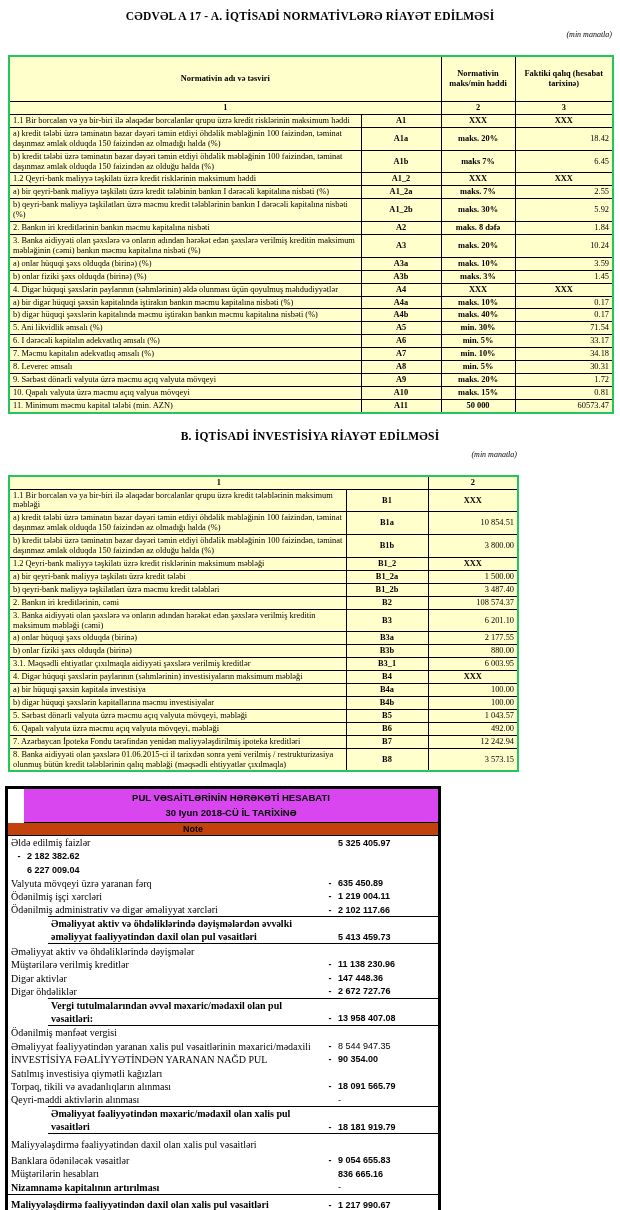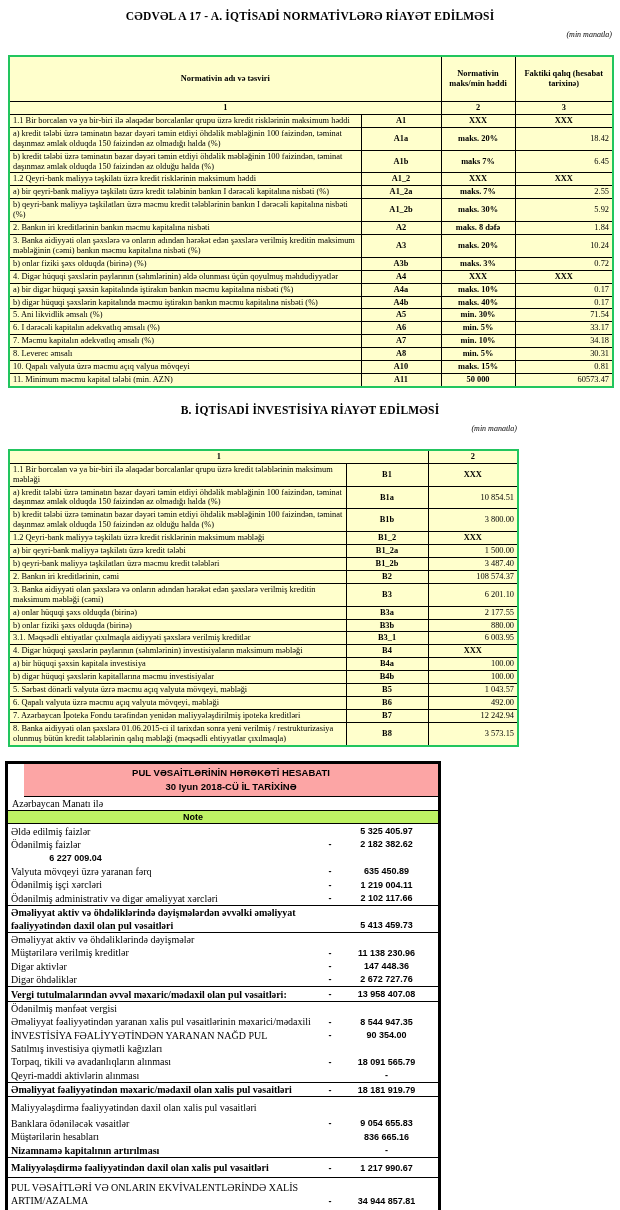--- a/index.html
+++ b/index.html
@@ -37,48 +37,48 @@
   td.num{background:#ffffff;text-align:right;padding-right:5px;}
   td.xxx{font-weight:bold;text-align:center;background:#FFFFCC;}
   td.indent{padding-left:44px;}
   td.pad-row{padding-top:4px;padding-bottom:4px;}
 
   
   .cf{
     width:430px;margin:14px 0 0 5px;border:3px solid #000;background:#fff;
   }
   .cf-head{
-    background:#fca5a5;text-align:center;
+    background:#d946ef;text-align:center;
     font-family:"Liberation Sans", sans-serif;font-weight:bold;font-size:9.5px;
     line-height:1.5;padding:2px 0;border-bottom:1px solid #000;margin-left:16px;
   }
   .cf-currency{
     font-size:10px;padding:1px 4px;border-bottom:1px solid #000;
   }
   .cf-note{
-    background:#bef264;text-align:center;padding-right:60px;
+    background:#c2410c;text-align:center;padding-right:60px;
     font-family:"Liberation Sans", sans-serif;font-weight:bold;font-size:9px;
     line-height:1.35;border-bottom:1px solid #000;
   }
   .cf-row{
     display:flex;align-items:flex-end;padding:0 3px;min-height:13.4px;
     font-size:10px;line-height:1.3;
   }
   .cf-label{flex:1;padding-right:2px;}
   .cf-label.b{font-weight:bold;}
   .cf-minus{
     width:16px;text-align:center;flex:none;
     font-family:"Liberation Sans", sans-serif;font-weight:bold;font-size:9px;
   }
   .cf-value{
-    width:97px;text-align:center;flex:none;
+    width:97px;text-align:left;flex:none;
     font-family:"Liberation Sans", sans-serif;font-weight:bold;font-size:9px;
   }
-  .cf-value.reg{font-weight:bold;}
-  .cf-row.bt{border-top:1.5px solid #000;}
+  .cf-value.reg{font-weight:normal;}
+  .cf-row.bt{border-top:1.5px solid #000;margin-left:40px;}
   .cf-row.bb{border-bottom:1.5px solid #000;}
   .cf-row.pad{padding-top:3px;padding-bottom:3px;}
 </style>
 </head>
 <body>
 
 <div class="page">
 
   <div class="doc-title">CƏDVƏL A 17 - A. İQTİSADİ NORMATİVLƏRƏ RİAYƏT EDİLMƏSİ</div>
 
@@ -146,24 +146,30 @@
             <td class="limit">maks. 8 dəfə</td>
             <td class="num">1.84</td>
           </tr>
           <tr>
             <td>3. Banka aidiyyəti olan şəxslərə və onların adından hərəkət edən şəxslərə verilmiş kreditin maksimum məbləğinin (cəmi) bankın məcmu kapitalına nisbəti (%)</td>
             <td class="code">A3</td>
             <td class="limit">maks. 20%</td>
             <td class="num">10.24</td>
           </tr>
           <tr>
+            <td class="indent">a) onlar hüquqi şəxs olduqda (birinə) (%)</td>
+            <td class="code">A3a</td>
+            <td class="limit">maks. 10%</td>
+            <td class="num">3.59</td>
+          </tr>
+          <tr>
             <td class="indent">b) onlar fiziki şəxs olduqda (birinə) (%)</td>
             <td class="code">A3b</td>
             <td class="limit">maks. 3%</td>
-            <td class="num">0.72</td>
+            <td class="num">1.45</td>
           </tr>
           <tr>
             <td class=" pad-row">4. Digər hüquqi şəxslərin paylarının (səhmlərinin) əldə olunması üçün qoyulmuş məhdudiyyətlər</td>
             <td class="code">A4</td>
             <td class="limit">XXX</td>
             <td class="xxx">XXX</td>
           </tr>
           <tr>
             <td class="indent">a) bir digər hüquqi şəxsin kapitalında iştirakın bankın məcmu kapitalına nisbəti (%)</td>
             <td class="code">A4a</td>
@@ -192,20 +198,26 @@
             <td>7. Məcmu kapitalın adekvatlıq əmsalı (%)</td>
             <td class="code">A7</td>
             <td class="limit">min. 10%</td>
             <td class="num">34.18</td>
           </tr>
           <tr>
             <td>8. Leverec əmsalı</td>
             <td class="code">A8</td>
             <td class="limit">min. 5%</td>
             <td class="num">30.31</td>
+          </tr>
+          <tr>
+            <td>9. Sərbəst dönərli valyuta üzrə məcmu açıq valyuta mövqeyi</td>
+            <td class="code">A9</td>
+            <td class="limit">maks. 20%</td>
+            <td class="num">1.72</td>
           </tr>
           <tr>
             <td>10. Qapalı valyuta üzrə məcmu açıq valyua mövqeyi</td>
             <td class="code">A10</td>
             <td class="limit">maks. 15%</td>
             <td class="num">0.81</td>
           </tr>
           <tr>
             <td>11. Minimum məcmu kapital tələbi (min. AZN)</td>
             <td class="code">A11</td>
@@ -325,30 +337,28 @@
           </tr>
         </tbody>
     </table>
   </div>
 
   <div class="cf">
     <div class="cf-head">
       <div>PUL VƏSAİTLƏRİNİN HƏRƏKƏTİ HESABATI</div>
       <div>30 Iyun 2018-CÜ İL TARİXİNƏ</div>
     </div>
-    <div class="cf-currency">Azərbaycan Manatı ilə</div>
     <div class="cf-note">Note</div>
     <div id="cf-body">
         <div class="cf-row">
           <span class="cf-label">Əldə edilmiş faizlər</span>
           <span class="cf-minus"></span>
           <span class="cf-value">5 325 405.97</span>
         </div>
         <div class="cf-row">
-          <span class="cf-label">Ödənilmiş faizlər</span>
           <span class="cf-minus">-</span>
           <span class="cf-value">2 182 382.62</span>
         </div>
         <div class="cf-row">
           <span class="cf-minus"></span>
           <span class="cf-value">6 227 009.04</span>
         </div>
         <div class="cf-row">
           <span class="cf-label">Valyuta mövqeyi üzrə yaranan fərq</span>
           <span class="cf-minus">-</span>

